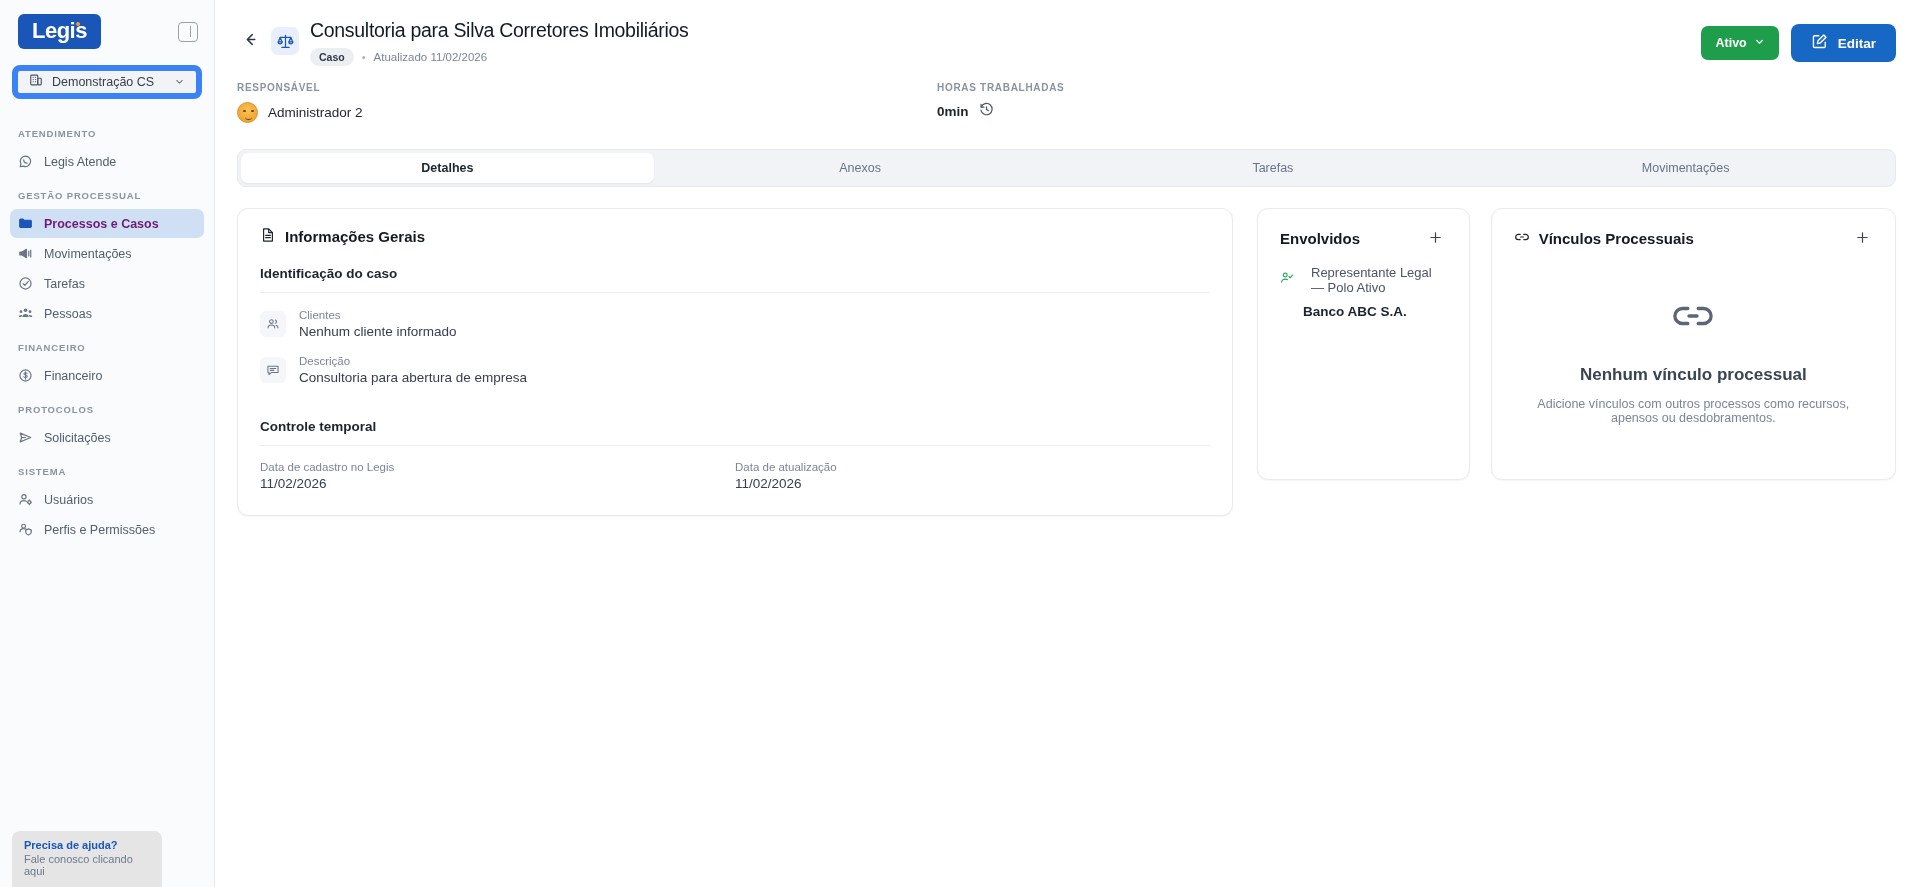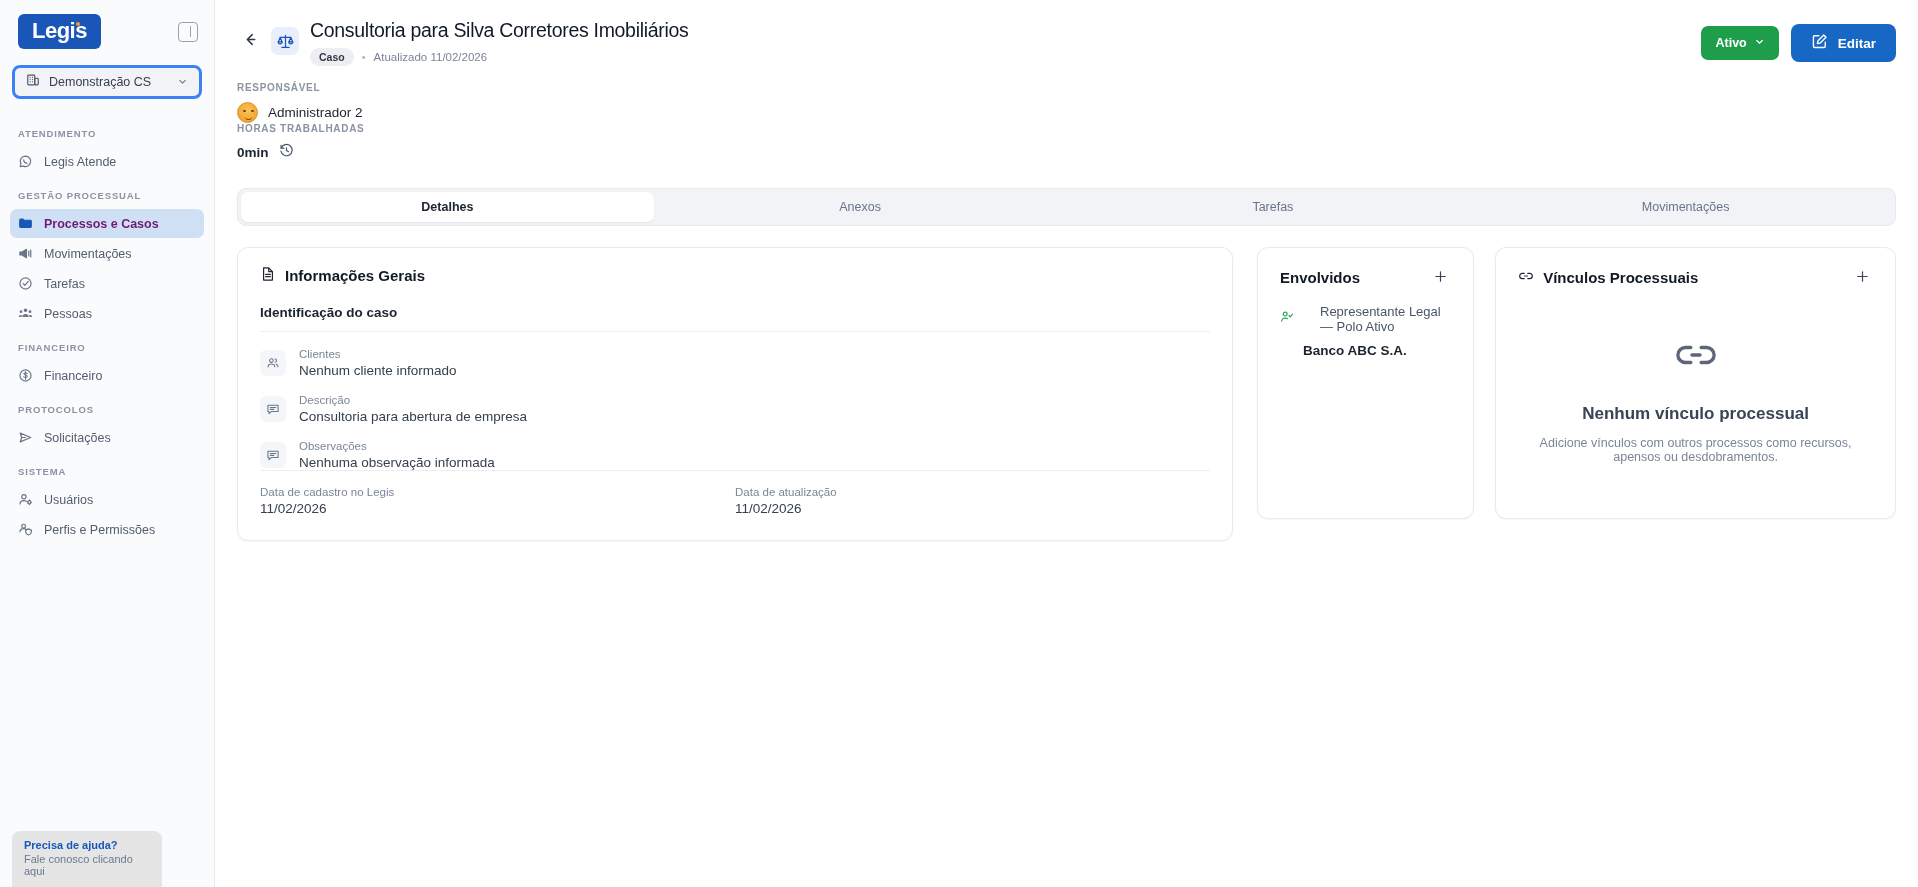--- a/index.html
+++ b/index.html
@@ -45,21 +45,21 @@
     display: flex; align-items: center; justify-content: center;
     cursor: pointer;
   }
   .collapse-btn::before {
     content: ""; width: 5px; height: 11px;
     border-right: 1.6px solid #98a2b3;
   }
   .workspace {
     margin: 8px 12px 0 12px;
     background: #f1f3f6;
-    border: 3px solid #3b82f6;
+    border: 6px solid #3b82f6;
     border-radius: 8px;
     height: 34px;
     display: flex; align-items: center; gap: 9px;
     padding: 0 11px;
     cursor: pointer;
   }
   .workspace .ws-label {
     font-size: 12.5px; color: #36404e; flex: 1; white-space: nowrap;
   }
   .nav { margin-top: 16px; flex: 1; overflow: hidden; }
@@ -129,21 +129,21 @@
   }
   .btn-edit {
     background: #1767c4; color: #ffffff;
     font-size: 13.5px; font-weight: 700;
     height: 38px; padding: 0 20px;
     border: none; border-radius: 8px;
     display: flex; align-items: center; gap: 10px; cursor: pointer;
   }
 
   
-  .info-strip { display: flex; padding: 16px 22px 0 22px; flex-direction: column; }
+  .info-strip { display: flex; padding: 16px 22px 0 22px; }
   .info-col-a { width: 700px; }
   .info-col-b { flex: 1; }
   .info-label {
     font-size: 10px; letter-spacing: 0.7px; font-weight: 600;
     color: #8a93a3; text-transform: uppercase;
   }
   .info-value-row { display: flex; align-items: center; gap: 10px; margin-top: 9px; }
   .avatar {
     width: 21px; height: 21px; border-radius: 50%;
     background: radial-gradient(circle at 50% 40%, #fbc34e 0%, #f3a93c 60%, #e09a2b 100%);
@@ -217,21 +217,21 @@
     display: flex; align-items: center; justify-content: center; flex: 0 0 26px;
     margin-top: 2px;
   }
   .field-key { font-size: 11.5px; color: #7b8597; }
   .field-val { font-size: 13.5px; color: #36404e; margin-top: 3px; }
   .temporal-head { margin-top: 34px; }
   .two-cols { display: flex; margin-top: 15px; }
   .tc { flex: 1; }
 
   .involved-body { padding: 16px 22px 22px 22px; }
-  .inv-role { display: flex; align-items: center; gap: 26px; }
+  .inv-role { display: flex; align-items: center; gap: 17px; }
   .inv-role-text { font-size: 13px; color: #4a5567; }
   .inv-name { font-size: 13.5px; font-weight: 600; color: #1c2430; margin: 9px 0 0 23px; }
 
   .links-empty {
     padding: 44px 22px 54px 22px;
     display: flex; flex-direction: column; align-items: center;
   }
   .links-empty-icon { color: #5c6678; margin-bottom: 22px; }
   .links-empty-title { font-size: 17px; font-weight: 700; color: #3a4455; }
   .links-empty-sub { font-size: 12.5px; color: #7b8597; margin-top: 12px; text-align: center; }
@@ -492,33 +492,22 @@
                   <path d="M2.2 3.6h11.6v7.2H6.4l-3 2.6v-2.6H2.2z" stroke-linejoin="round"></path>
                   <path d="M4.8 6.2h6.4M4.8 8.4h4.2" stroke-linecap="round"></path>
                 </svg>
               </span>
               <div>
                 <div class="field-key">Descrição</div>
                 <div class="field-val">Consultoria para abertura de empresa</div>
               </div>
             </div>
 
-            <div class="field-row">
-              <span class="field-icon">
-                <svg width="14" height="14" viewBox="0 0 16 16" fill="none" stroke="#6b7688" stroke-width="1.2">
-                  <path d="M2.2 3.6h11.6v7.2H6.4l-3 2.6v-2.6H2.2z" stroke-linejoin="round"></path>
-                  <path d="M4.8 6.2h6.4M4.8 8.4h4.2" stroke-linecap="round"></path>
-                </svg>
-              </span>
-              <div>
-                <div class="field-key">Observações</div>
-                <div class="field-val">Nenhuma observação informada</div>
-              </div>
-            </div>
-
+
+            <div class="section-head temporal-head">Controle temporal</div>
             <div class="hr"></div>
 
             <div class="two-cols">
               <div class="tc">
                 <div class="field-key">Data de cadastro no Legis</div>
                 <div class="field-val">11/02/2026</div>
               </div>
               <div class="tc">
                 <div class="field-key">Data de atualização</div>
                 <div class="field-val">11/02/2026</div>

